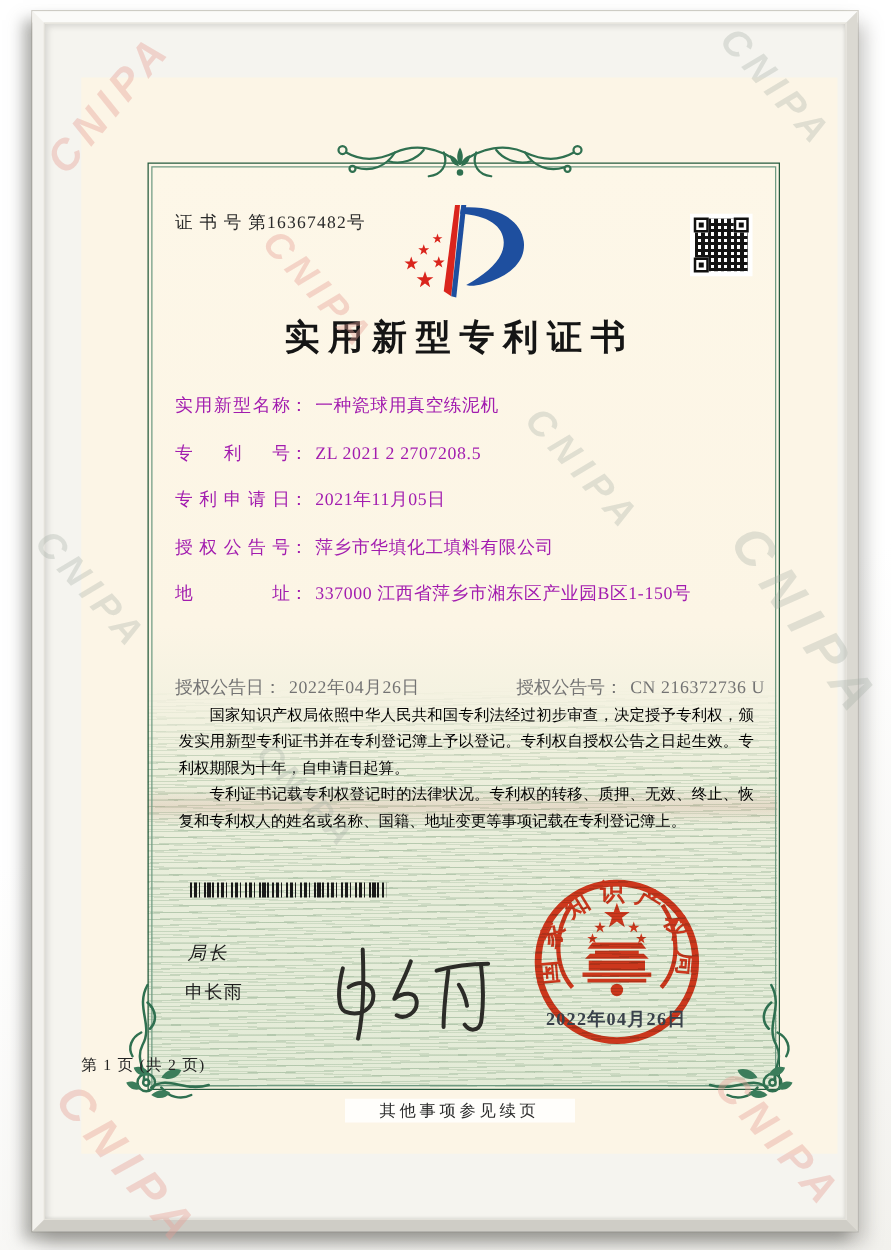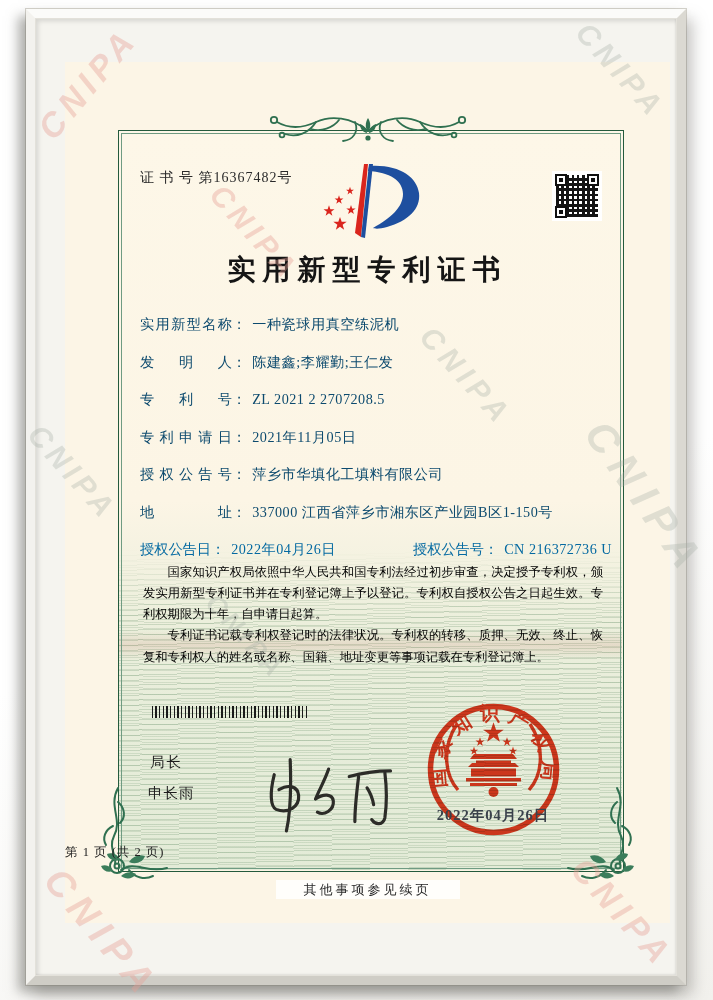--- a/index.html
+++ b/index.html
@@ -44,37 +44,37 @@
                repeating-linear-gradient(90deg,#141414 0 2.6px,transparent 2.6px 5.2px);}
   .qf{width:12px;height:12px;background:#fff;border:2.6px solid #101010;box-sizing:border-box;}
   .qf::after{content:"";position:absolute;inset:1.8px;background:#101010;}
   .qf.tl{left:3px;top:3px;} .qf.tr{right:3px;top:3px;} .qf.bl{left:3px;bottom:3px;}
 
   .title{left:0;right:0;top:189px;text-align:center;font-size:28px;font-weight:bold;
          letter-spacing:7px;color:#151515;}
 
   
   .fields{left:75px;top:253px;right:40px;}
-  .frow{position:relative;height:37.5px;font-size:14.2px;color:#0c4a6e;white-space:nowrap;}
+  .frow{position:relative;height:37.5px;font-size:14.2px;color:#a21caf;white-space:nowrap;}
   .flabel{position:relative;display:inline-block;width:92px;text-align:justify;text-align-last:justify;}
   .fcolon{position:relative;display:inline-block;}
   .fvalue{position:relative;display:inline-block;margin-left:6px;letter-spacing:.5px;}
-  .grant{left:75px;top:478px;right:0;font-size:14.2px;color:#0369a1;white-space:nowrap;}
+  .grant{left:75px;top:478px;right:0;font-size:14.2px;color:#737373;white-space:nowrap;}
   .grant .g2{left:248px;top:0;}
   .grant span{position:relative;}
   .grant .g2{position:absolute;margin-left:25px;}
 
   
   .paras{left:78px;top:500px;width:460px;font-size:12.3px;line-height:1.72;color:#000000;text-align:justify;}
   .paras p{position:relative;margin:0;text-indent:2em;}
 
   
   .barcode{left:87px;top:644px;width:157px;height:12px;
     background:repeating-linear-gradient(90deg,#1a1a1a 0 1.5px,transparent 1.5px 3px,#1a1a1a 3px 5.5px,transparent 5.5px 7px,#1a1a1a 7px 8px,transparent 8px 11px);}
-  .signer-title{left:85px;top:691px;font-size:14.5px;color:#1d1d1d;letter-spacing:2px;}
+  .signer-title{left:85px;top:691px;font-size:14.5px;color:#1d1d1d;letter-spacing:2px;font-style:italic;}
   .signer-name{left:83px;top:722px;font-size:14.5px;color:#1d1d1d;letter-spacing:1px;}
   .sig{left:183px;top:688px;width:150px;height:85px;}
   .seal{left:356px;top:635px;width:145px;height:145px;opacity:.93;mix-blend-mode:multiply;}
   .seal-date{left:348px;top:744px;width:160px;text-align:center;font-size:14.5px;
              letter-spacing:1px;color:#39414b;font-weight:600;}
   .page-ind{left:0;right:0;top:782px;text-align:left;font-size:12.5px;letter-spacing:1px;color:#222;}
   .footer-note{left:0;right:0;top:818px;text-align:center;}
   .footer-note span{position:relative;background:#fffefb;padding:2px 28px;font-size:13px;
                     letter-spacing:3px;color:#2a2a2a;}
 
@@ -192,23 +192,20 @@
       <div class="qf tl"></div>
       <div class="qf tr"></div>
       <div class="qf bl"></div>
     </div>
 
     <div class="title">实用新型专利证书</div>
 
     <div class="fields">
       <div class="frow">
         <span class="flabel">实用新型名称</span><span class="fcolon">：</span><span class="fvalue">一种瓷球用真空练泥机</span>
-      </div>
-      <div class="frow">
-        <span class="flabel">发明人</span><span class="fcolon">：</span><span class="fvalue">陈建鑫;李耀勤;王仁发</span>
       </div>
       <div class="frow">
         <span class="flabel">专利号</span><span class="fcolon">：</span><span class="fvalue">ZL 2021 2 2707208.5</span>
       </div>
       <div class="frow">
         <span class="flabel">专利申请日</span><span class="fcolon">：</span><span class="fvalue">2021年11月05日</span>
       </div>
       <div class="frow">
         <span class="flabel">授权公告号</span><span class="fcolon">：</span><span class="fvalue">萍乡市华填化工填料有限公司</span>
       </div>

